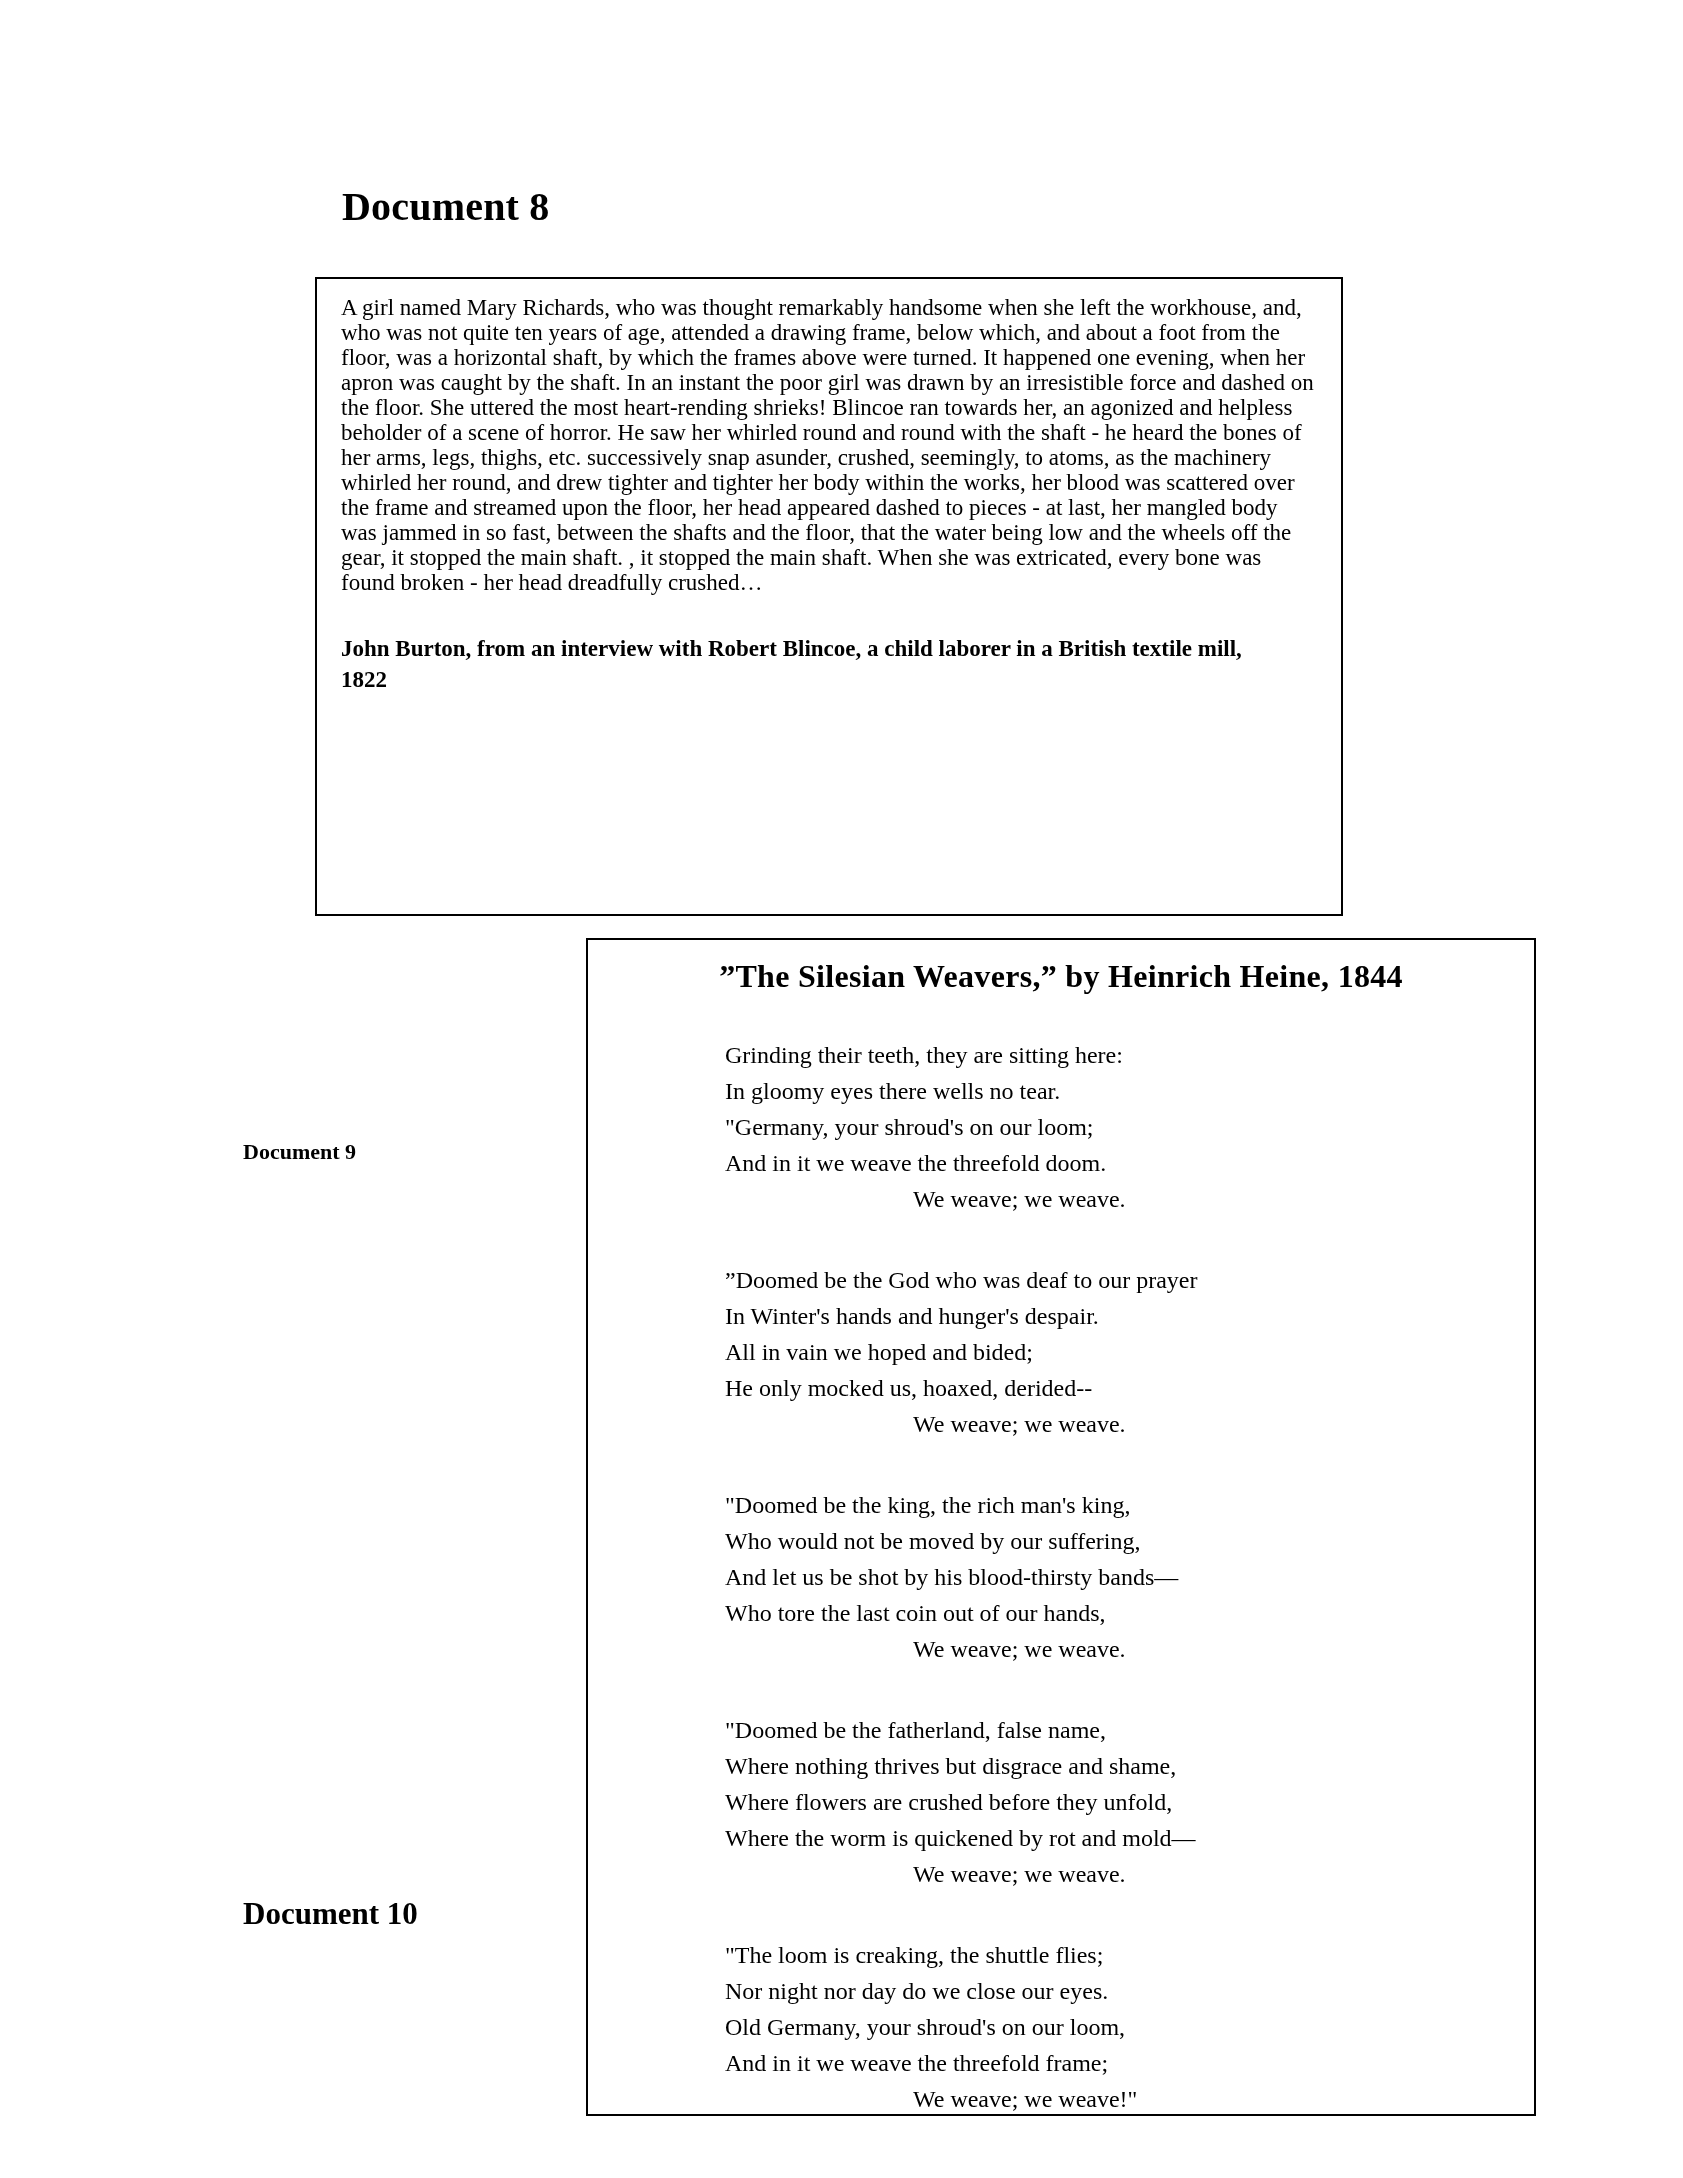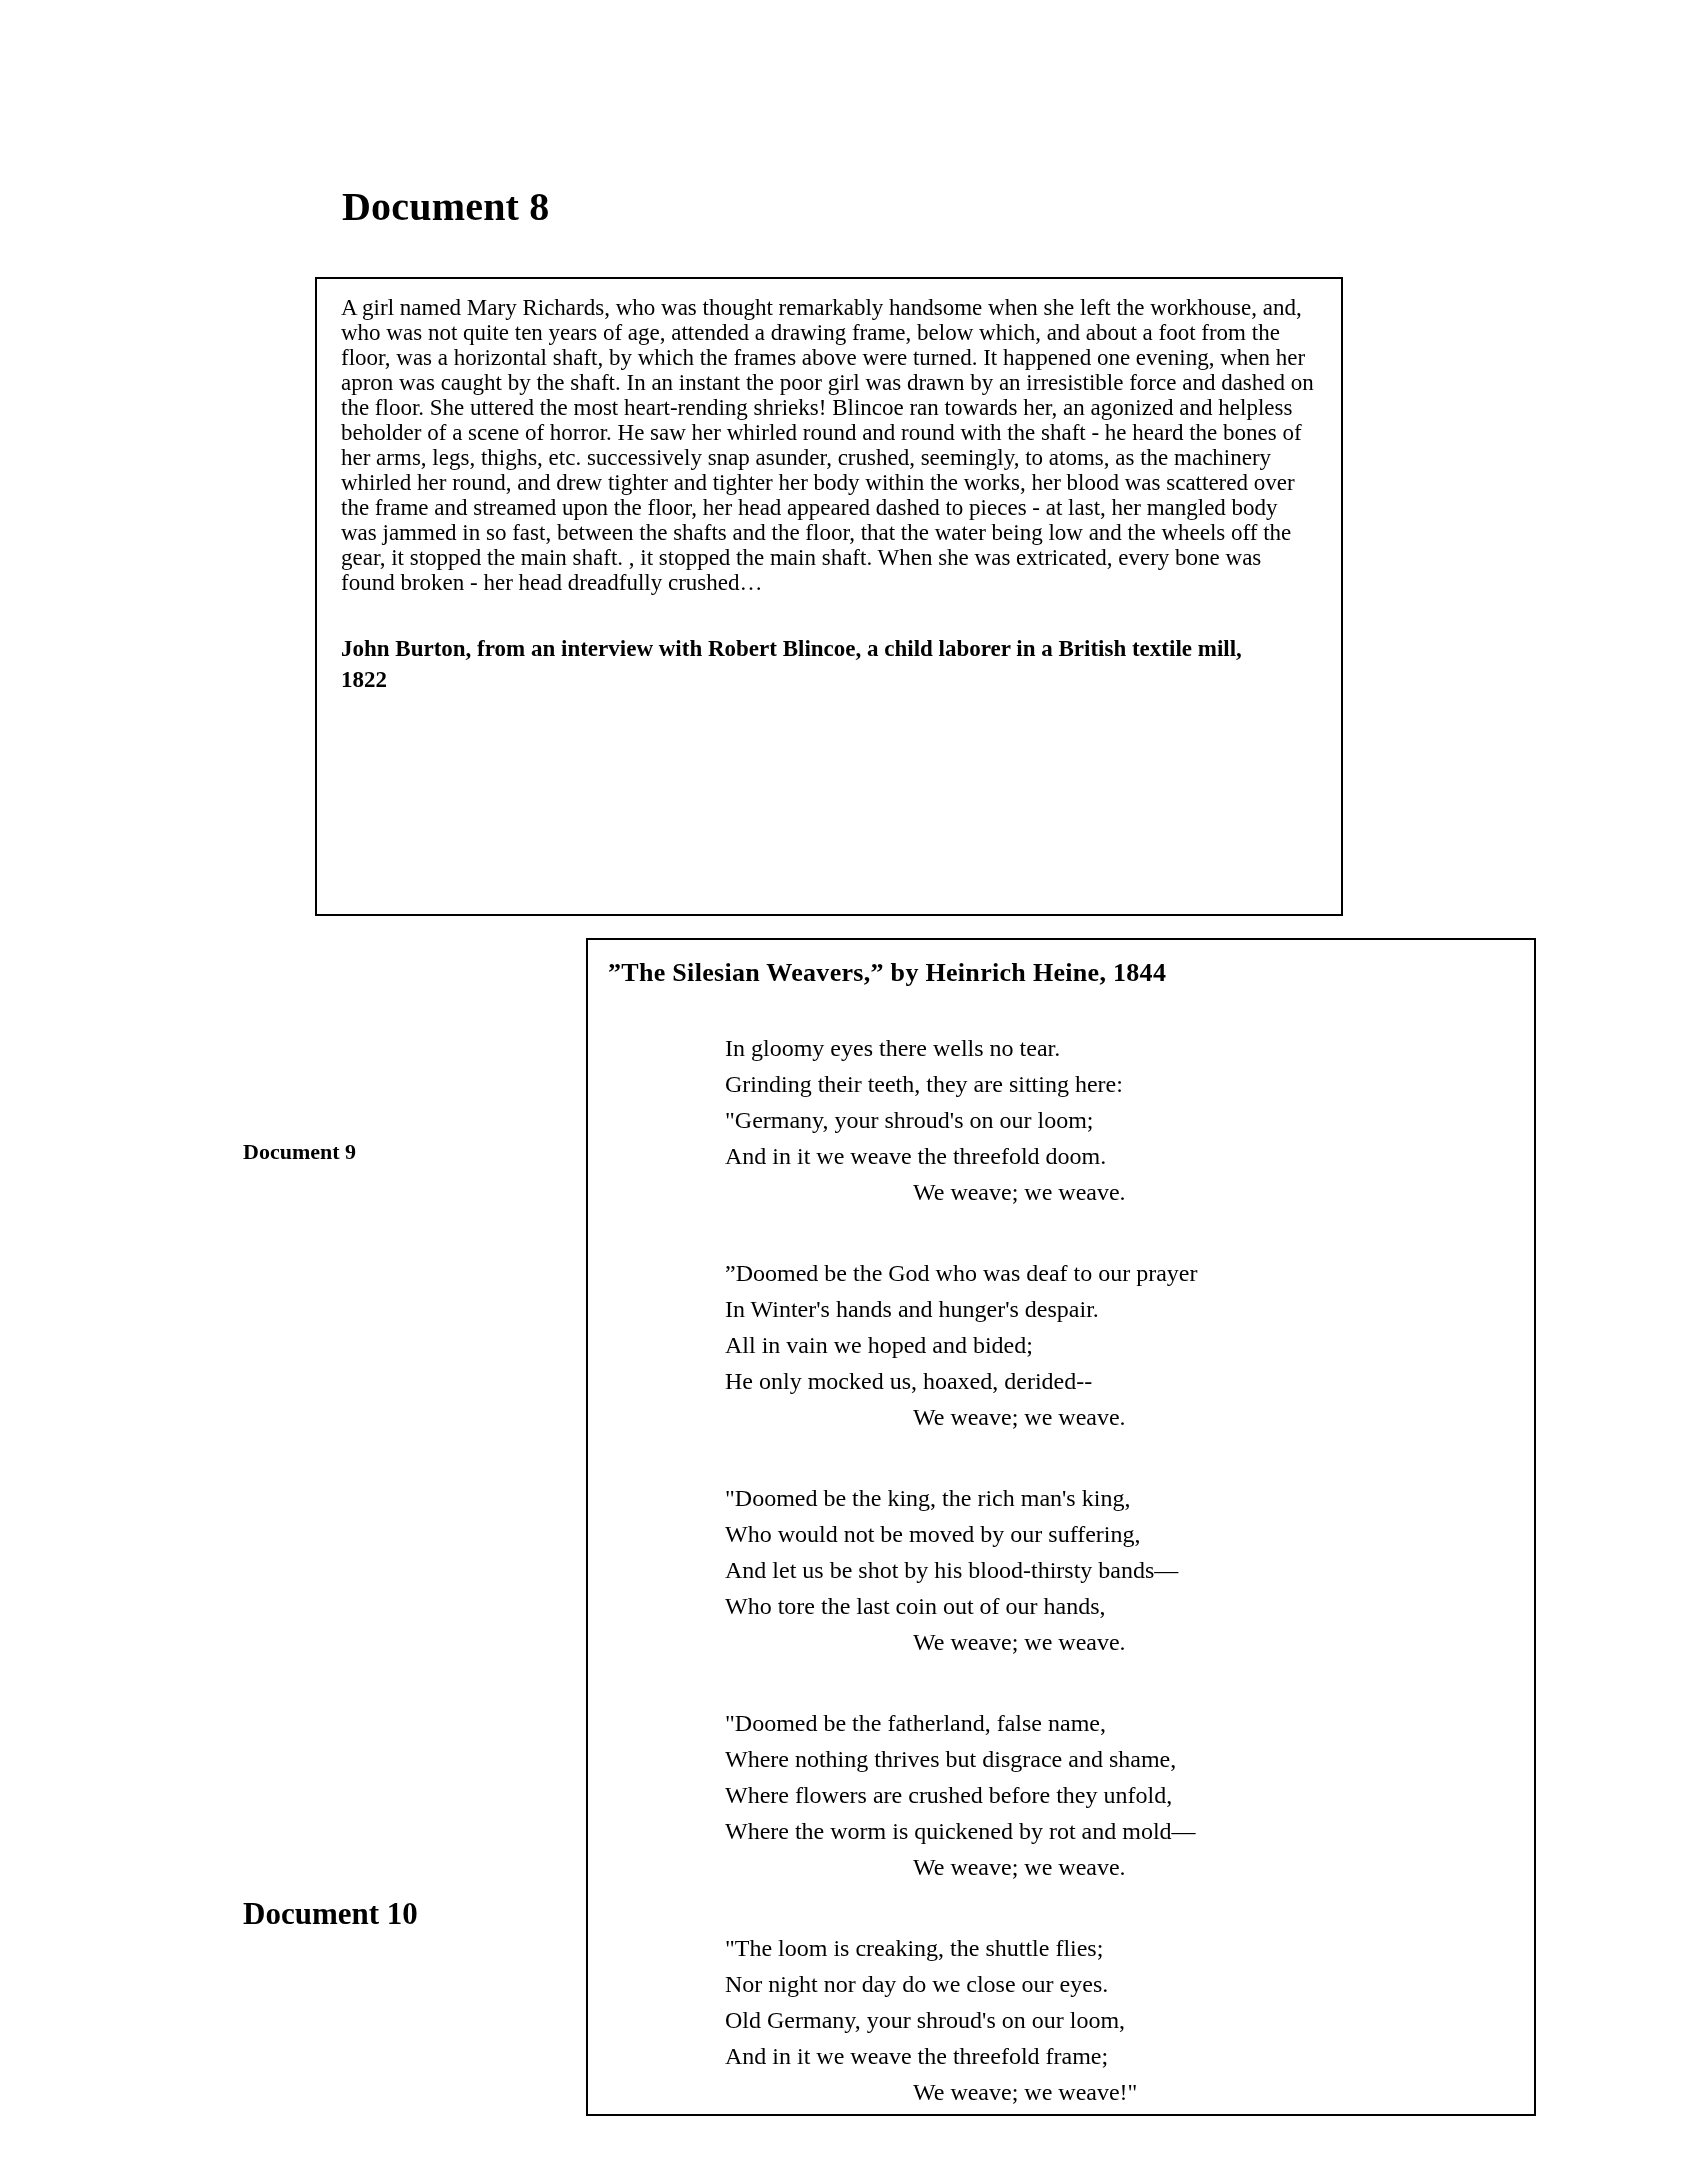--- a/index.html
+++ b/index.html
@@ -81,21 +81,22 @@
     left: 586px;
     top: 938px;
     width: 950px;
     height: 1178px;
     border: 2px solid #000000;
     box-sizing: border-box;
     padding: 18px 20px 10px 20px;
   }
 
   .poem-title {
-    font-size: 26px;
+    text-align: center;
+    font-size: 32px;
     font-weight: bold;
     letter-spacing: 0.3px;
     margin-bottom: 42px;
   }
 
   .stanza {
     margin: 0 0 45px 0;
     padding-left: 117px;
     font-size: 24px;
     line-height: 36px;
@@ -123,22 +124,22 @@
     <div class="doc8-attrib">John Burton, from an interview with Robert Blincoe, a child laborer in a British textile mill, 1822</div>
   </div>
 
   <div class="doc9-label">Document 9</div>
   <div class="doc10-label">Document 10</div>
 
   <div class="poem-box">
     <div class="poem-title">”The Silesian Weavers,” by Heinrich Heine, 1844</div>
 
     <div class="stanza">
+      <div class="line">Grinding their teeth, they are sitting here:</div>
       <div class="line">In gloomy eyes there wells no tear.</div>
-      <div class="line">Grinding their teeth, they are sitting here:</div>
       <div class="line">"Germany, your shroud's on our loom;</div>
       <div class="line">And in it we weave the threefold doom.</div>
       <div class="refrain">We weave; we weave.</div>
     </div>
 
     <div class="stanza">
       <div class="line">”Doomed be the God who was deaf to our prayer</div>
       <div class="line">In Winter's hands and hunger's despair.</div>
       <div class="line">All in vain we hoped and bided;</div>
       <div class="line">He only mocked us, hoaxed, derided--</div>

